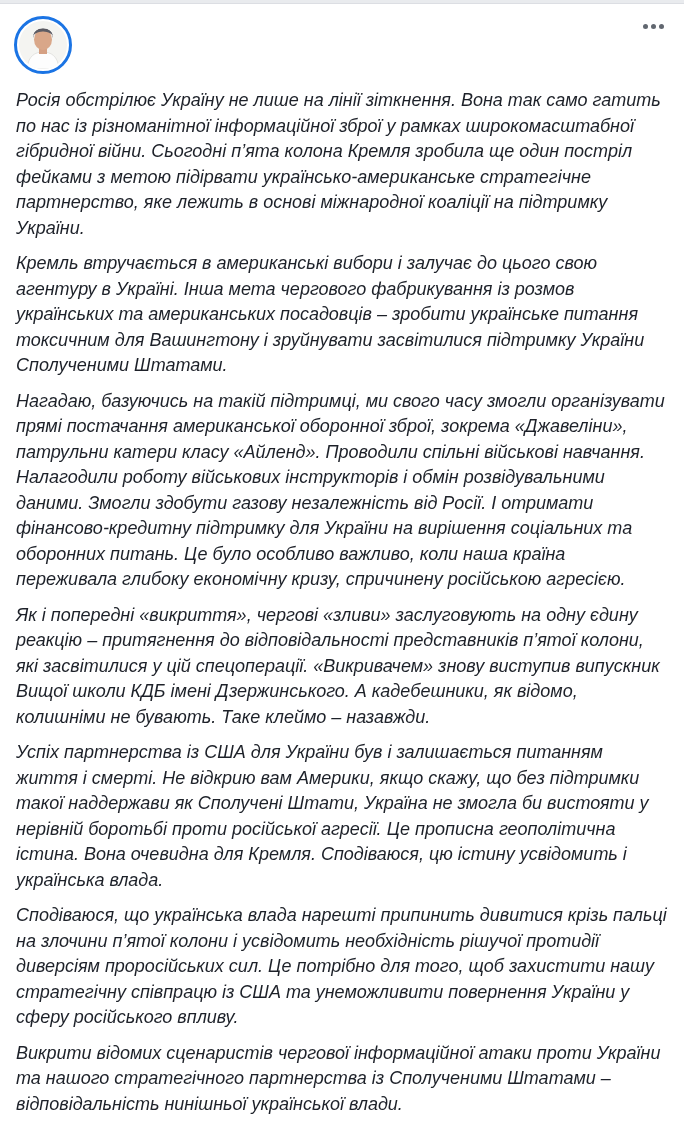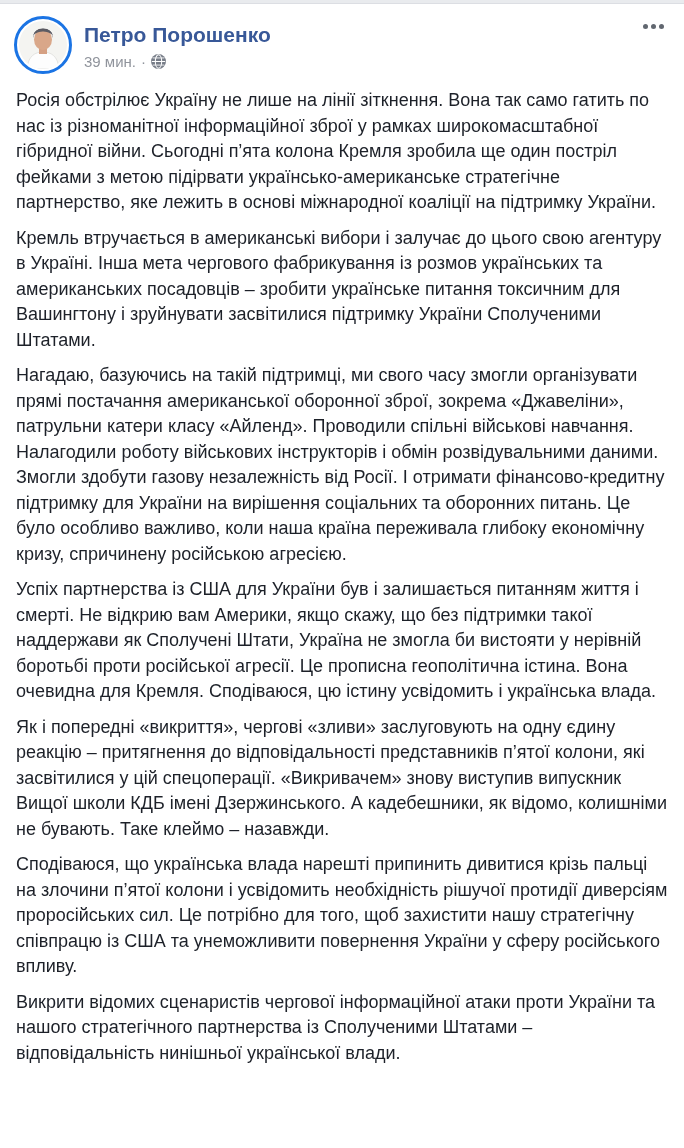--- a/index.html
+++ b/index.html
@@ -80,20 +80,21 @@
     height: 5px;
     border-radius: 50%;
     background: #616770;
   }
   
   .post-body {
     padding: 10px 16px 14px 16px;
     color: #1d2129;
     font-size: 18px;
     line-height: 25.5px;
+    font-style: italic;
   }
   .post-body p { margin: 0 0 10px 0; }
   .post-body p:last-child { margin-bottom: 0; }
 </style>
 </head>
 <body>
 
 <div class="top-strip"></div>
 
 <article class="post-card">
@@ -104,48 +105,32 @@
       <svg viewBox="0 0 48 48" aria-hidden="true">
         <rect x="0" y="0" width="48" height="48" fill="#f4f4f1"></rect>
         <path d="M8,48 C9,35 16,31 24,31 C32,31 39,35 40,48 Z" fill="#fdfdfd" stroke="#e3e3e0" stroke-width="1"></path>
         <rect x="20" y="24" width="8" height="9" fill="#d5a083"></rect>
         <ellipse cx="24" cy="18.5" rx="9" ry="10.5" fill="#d9a789"></ellipse>
         <path d="M14,17 Q15,7.5 24,7.5 Q33,7.5 34,17 Q34,13 31.5,11.5 Q28,9.8 24,10 Q20,9.8 16.5,11.5 Q14,13 14,17 Z" fill="#53525a"></path>
         <path d="M14,17 Q14,10 20,8.3 Q24,7 28,8.3 Q34,10 34,17 L34,14.5 Q30,10.5 24,10.5 Q18,10.5 14,14.5 Z" fill="#5c5b63"></path>
       </svg>
     </div>
 
-    <div class="header-info">
-      <a class="author-name">Петро Порошенко</a>
-      <div class="meta-row">
-        <a class="timestamp">39 мин.</a>
-        <span class="sep">·</span>
-        <span class="globe-icon">
-          <svg viewBox="0 0 16 16" aria-hidden="true">
-            <circle cx="8" cy="8" r="8" fill="#777d88"></circle>
-            <ellipse cx="8" cy="8" rx="3.4" ry="7.2" fill="none" stroke="#ffffff" stroke-width="1.1"></ellipse>
-            <line x1="0.8" y1="8" x2="15.2" y2="8" stroke="#ffffff" stroke-width="1.1"></line>
-            <line x1="1.8" y1="4.2" x2="14.2" y2="4.2" stroke="#ffffff" stroke-width="0.9"></line>
-            <line x1="1.8" y1="11.8" x2="14.2" y2="11.8" stroke="#ffffff" stroke-width="0.9"></line>
-          </svg>
-        </span>
-      </div>
-    </div>
 
     <button class="more-button" aria-label="More options">
       <span class="dot"></span>
       <span class="dot"></span>
       <span class="dot"></span>
     </button>
 
   </header>
 
   <div class="post-body">
     <p>Росія обстрілює Україну не лише на лінії зіткнення. Вона так само гатить по нас із різноманітної інформаційної зброї у рамках широкомасштабної гібридної війни. Сьогодні п’ята колона Кремля зробила ще один постріл фейками з метою підірвати українсько-американське стратегічне партнерство, яке лежить в основі міжнародної коаліції на підтримку України.</p>
     <p>Кремль втручається в американські вибори і залучає до цього свою агентуру в Україні. Інша мета чергового фабрикування із розмов українських та американських посадовців – зробити українське питання токсичним для Вашингтону і зруйнувати засвітилися підтримку України Сполученими Штатами.</p>
     <p>Нагадаю, базуючись на такій підтримці, ми свого часу змогли організувати прямі постачання американської оборонної зброї, зокрема «Джавеліни», патрульни катери класу «Айленд». Проводили спільні військові навчання. Налагодили роботу військових інструкторів і обмін розвідувальними даними. Змогли здобути газову незалежність від Росії. І отримати фінансово-кредитну підтримку для України на вирішення соціальних та оборонних питань. Це було особливо важливо, коли наша країна переживала глибоку економічну кризу, спричинену російською агресією.</p>
+    <p>Як і попередні «викриття», чергові «зливи» заслуговують на одну єдину реакцію – притягнення до відповідальності представників п’ятої колони, які засвітилися у цій спецоперації. «Викривачем» знову виступив випускник Вищої школи КДБ імені Дзержинського. А кадебешники, як відомо, колишніми не бувають. Таке клеймо – назавжди.</p>
     <p>Успіх партнерства із США для України був і залишається питанням життя і смерті. Не відкрию вам Америки, якщо скажу, що без підтримки такої наддержави як Сполучені Штати, Україна не змогла би вистояти у нерівній боротьбі проти російської агресії. Це прописна геополітична істина. Вона очевидна для Кремля. Сподіваюся, цю істину усвідомить і українська влада.</p>
-    <p>Як і попередні «викриття», чергові «зливи» заслуговують на одну єдину реакцію – притягнення до відповідальності представників п’ятої колони, які засвітилися у цій спецоперації. «Викривачем» знову виступив випускник Вищої школи КДБ імені Дзержинського. А кадебешники, як відомо, колишніми не бувають. Таке клеймо – назавжди.</p>
     <p>Сподіваюся, що українська влада нарешті припинить дивитися крізь пальці на злочини п’ятої колони і усвідомить необхідність рішучої протидії диверсіям проросійських сил. Це потрібно для того, щоб захистити нашу стратегічну співпрацю із США та унеможливити повернення України у сферу російського впливу.</p>
     <p>Викрити відомих сценаристів чергової інформаційної атаки проти України та нашого стратегічного партнерства із Сполученими Штатами – відповідальність нинішньої української влади.</p>
   </div>
 
 </article>
 
 </body></html>

